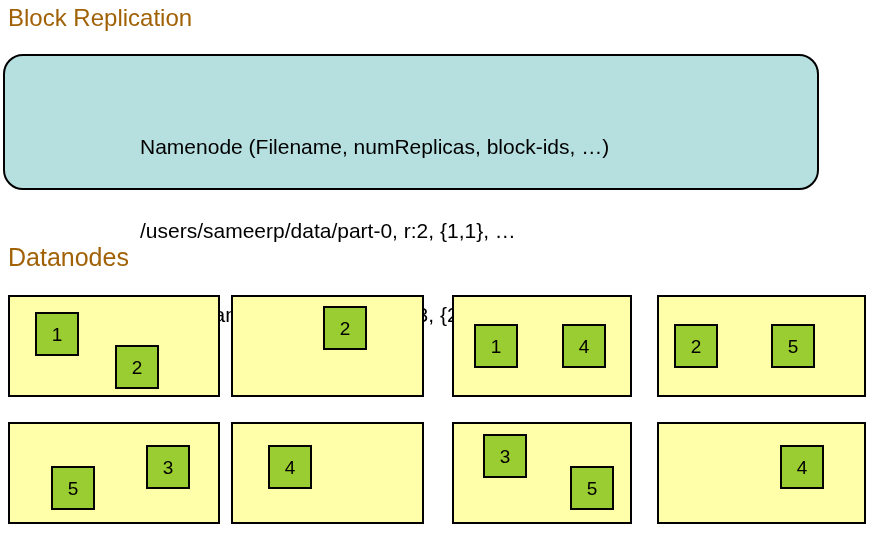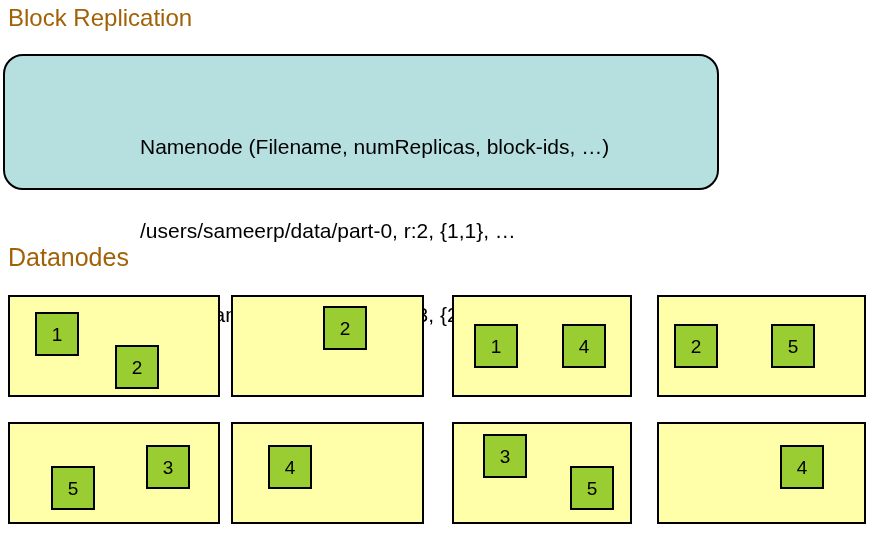--- a/index.html
+++ b/index.html
@@ -35,21 +35,21 @@
     padding-left: 8px;
   }
   #page-title { top: 4px; }
   #datanodes-title { top: 243px; font-size: 25px; }
 
   
   #namenode-box {
     position: absolute;
     left: 3px;
     top: 54px;
-    width: 716px;
+    width: 816px;
     height: 136px;
     box-sizing: border-box;
     background: #b6dfe0;
     border: 2px solid #000000;
     border-radius: 20px;
   }
   #namenode-text {
     position: absolute;
     left: 135px;
     top: 21px;

